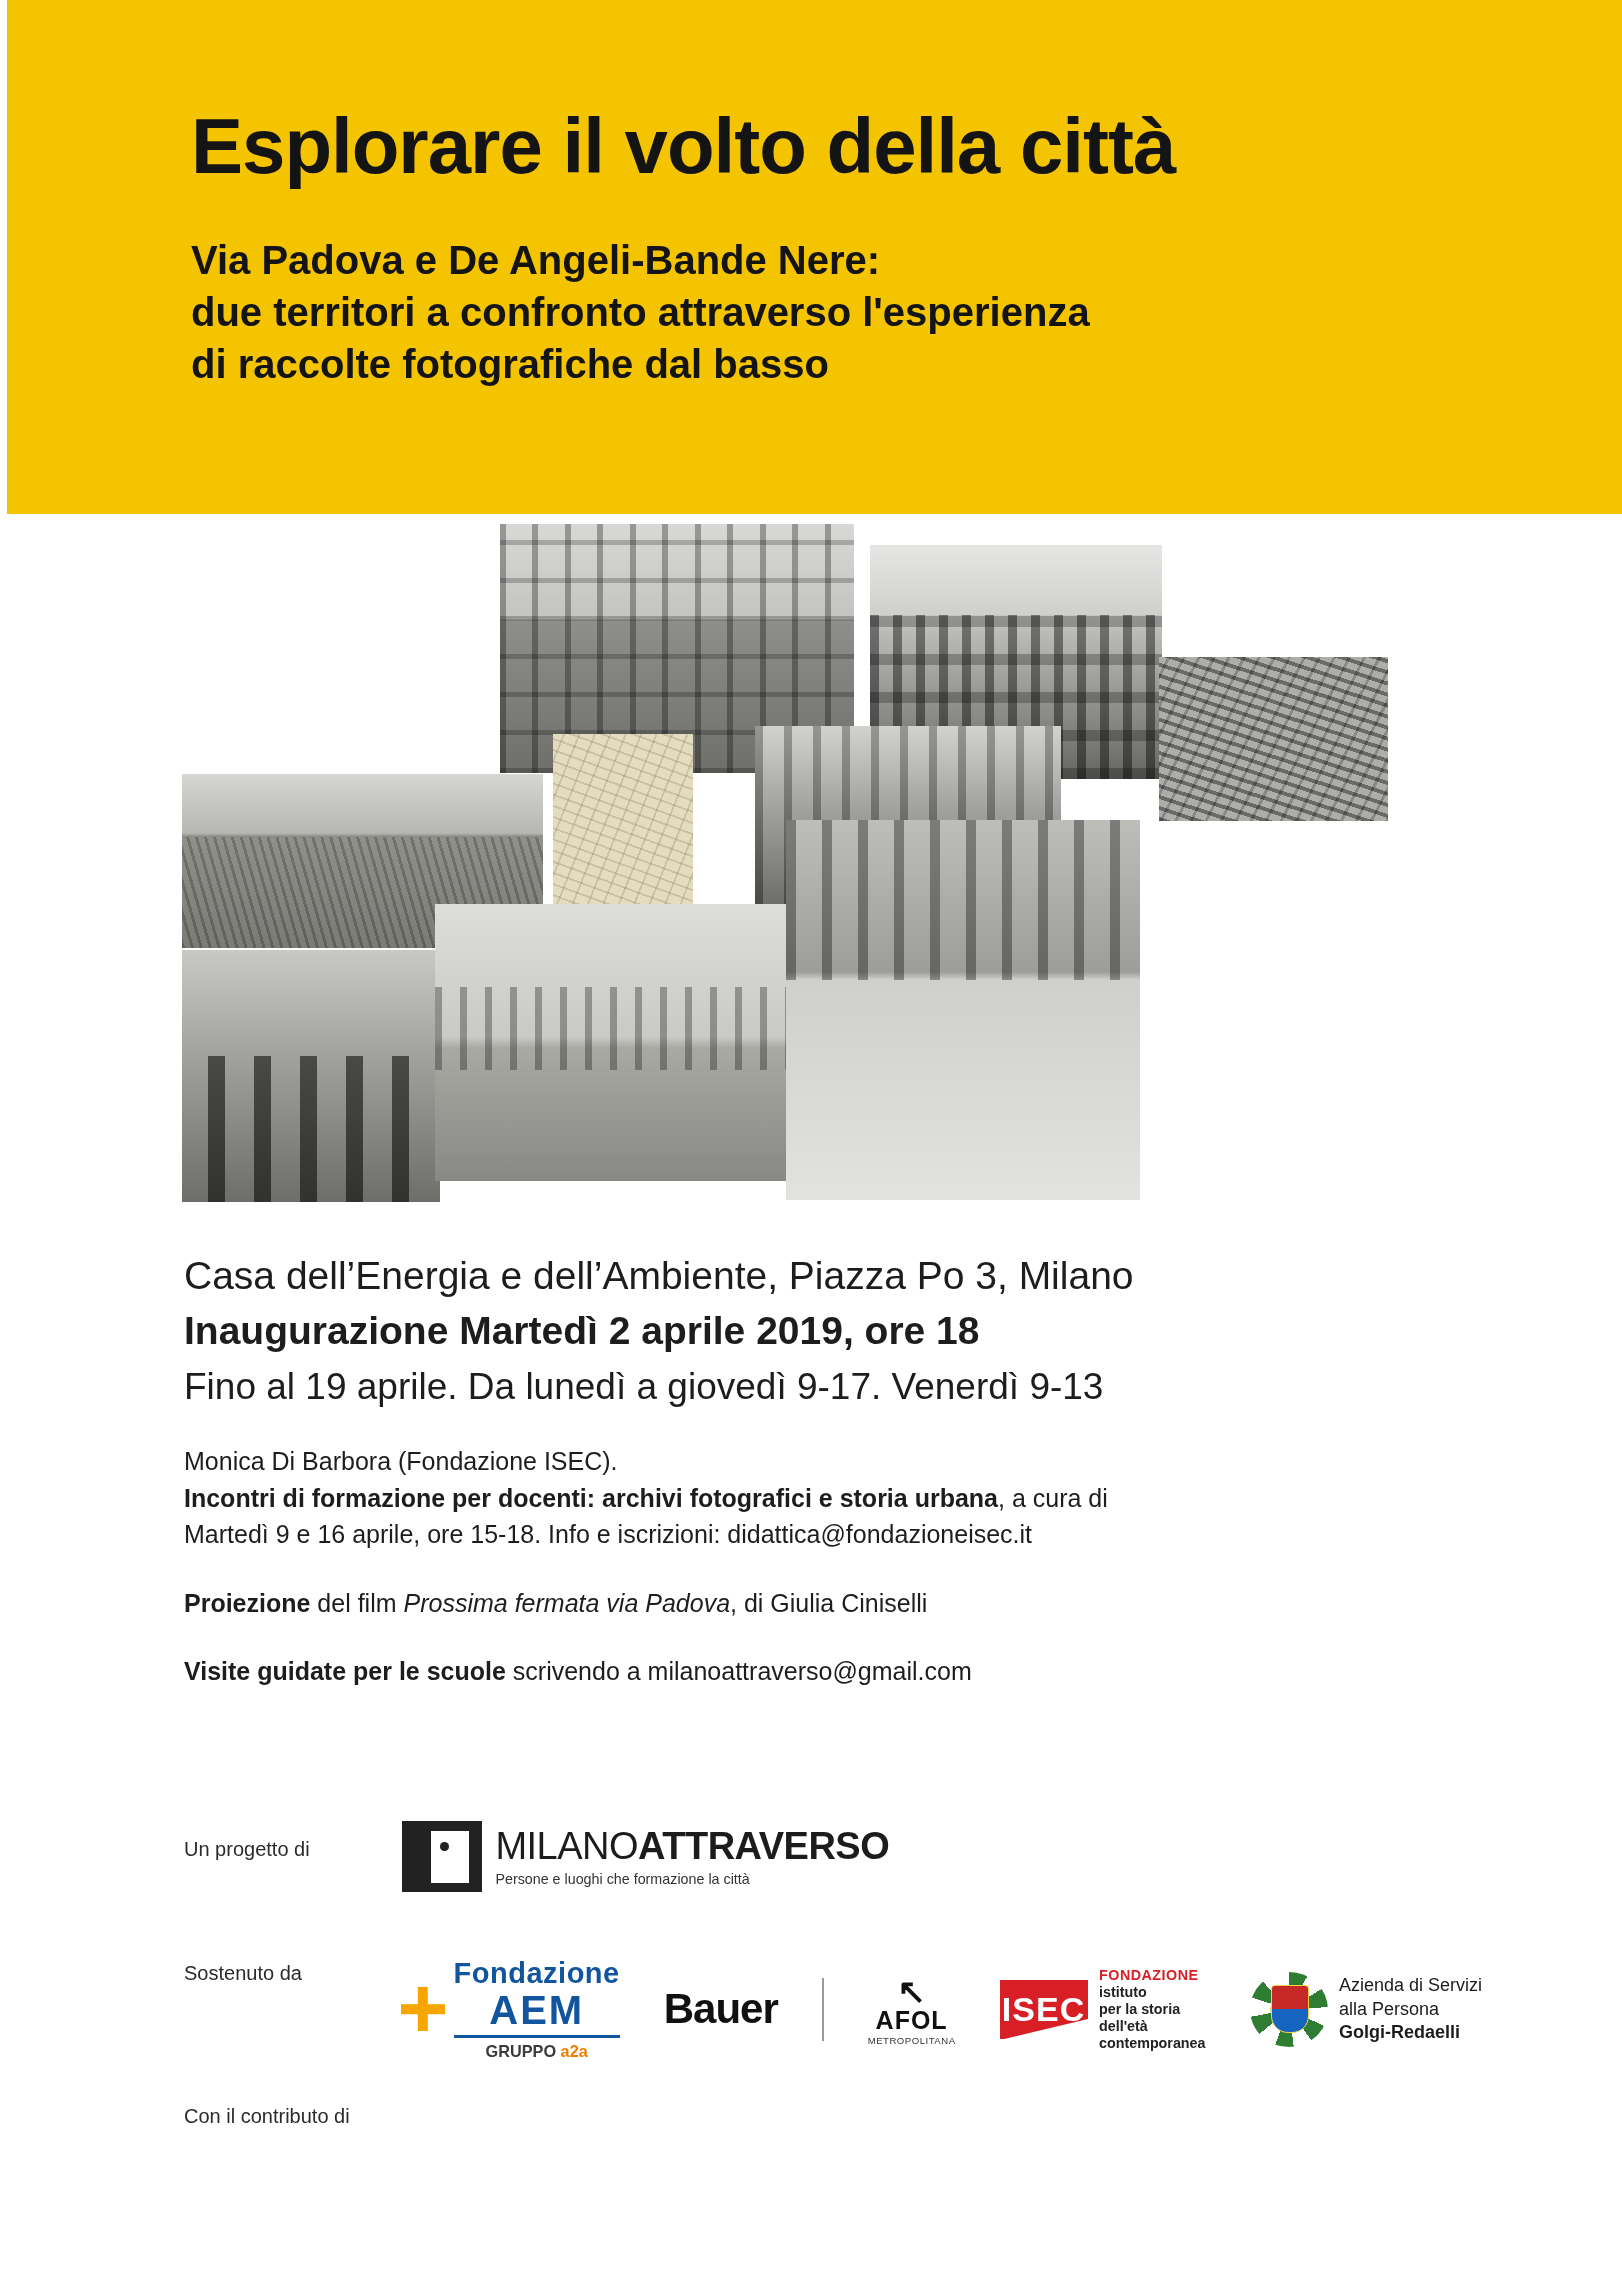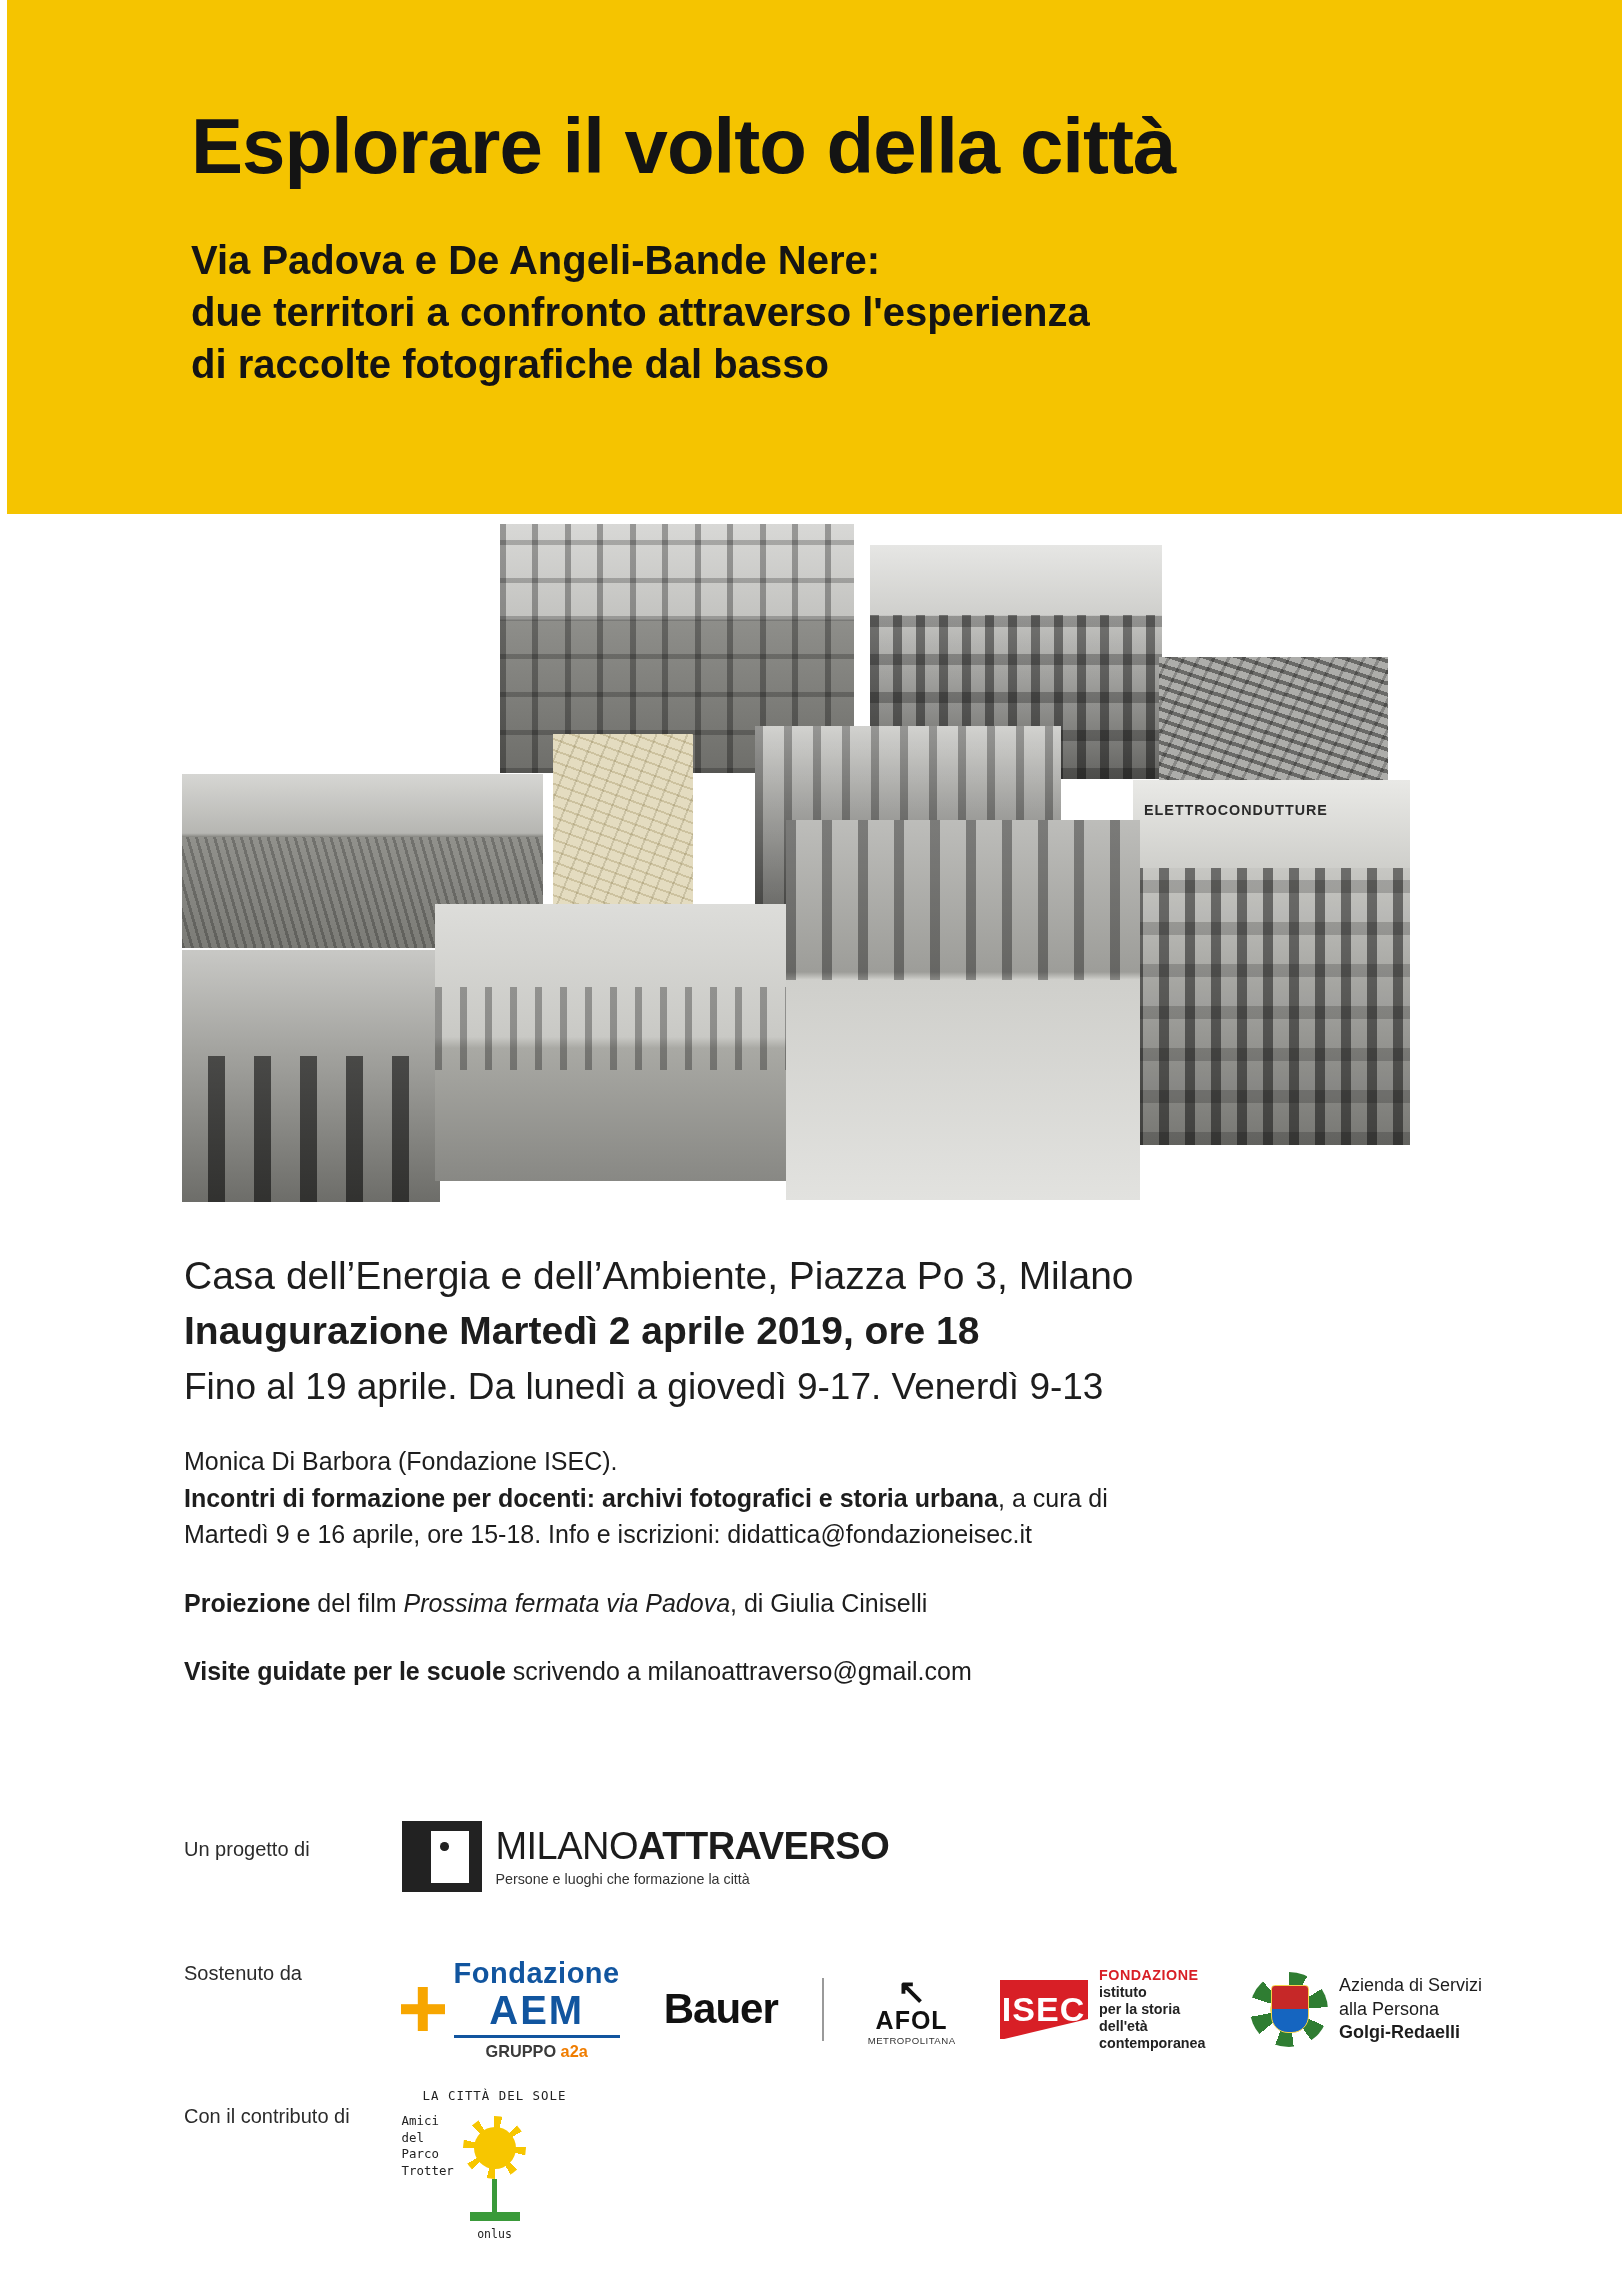--- a/index.html
+++ b/index.html
@@ -413,24 +413,20 @@
   </div>
 
   <div class="photo tex-map2" style="left:553px; top:220px; width:140px; height:218px;">
     
   </div>
 
   <div class="photo tex-street" style="left:755px; top:212px; width:306px; height:187px;">
     
   </div>
 
-  <div class="photo tex-demo" style="left:1133px; top:266px; width:277px; height:365px;">
-    <div class="banner-text">ELETTROCONDUTTURE</div>
-
-  </div>
 
   <div class="photo tex-boys" style="left:182px; top:436px; width:258px; height:252px;">
     
   </div>
 
   <div class="photo tex-villa" style="left:435px; top:390px; width:354px; height:277px;">
     
   </div>
 
   <div class="photo tex-bocce" style="left:786px; top:306px; width:354px; height:380px;">
@@ -524,32 +520,16 @@
           <div>alla Persona</div>
           <div class="b">Golgi-Redaelli</div>
         </div>
       </div>
 
     </div>
   </div>
 
   <div class="credit-row" style="height:191px;">
     <div class="credit-label">Con il contributo di</div>
-    <div class="credit-logos" style="left:210px; top:0;">
-      <div class="sole">
-        <div class="sole-top">LA CITTÀ DEL SOLE</div>
-        <div class="sole-left" style="white-space:pre-line;">Amici
-del
-Parco
-Trotter</div>
-        <div class="sun">
-          <div class="sun-rays"></div>
-          <div class="sun-core"></div>
-        </div>
-        <div class="sun-stem"></div>
-        <div class="sun-base"></div>
-        <div class="sole-bottom">onlus</div>
-      </div>
-    </div>
   </div>
 
 </div>
 
 
 </body></html>

